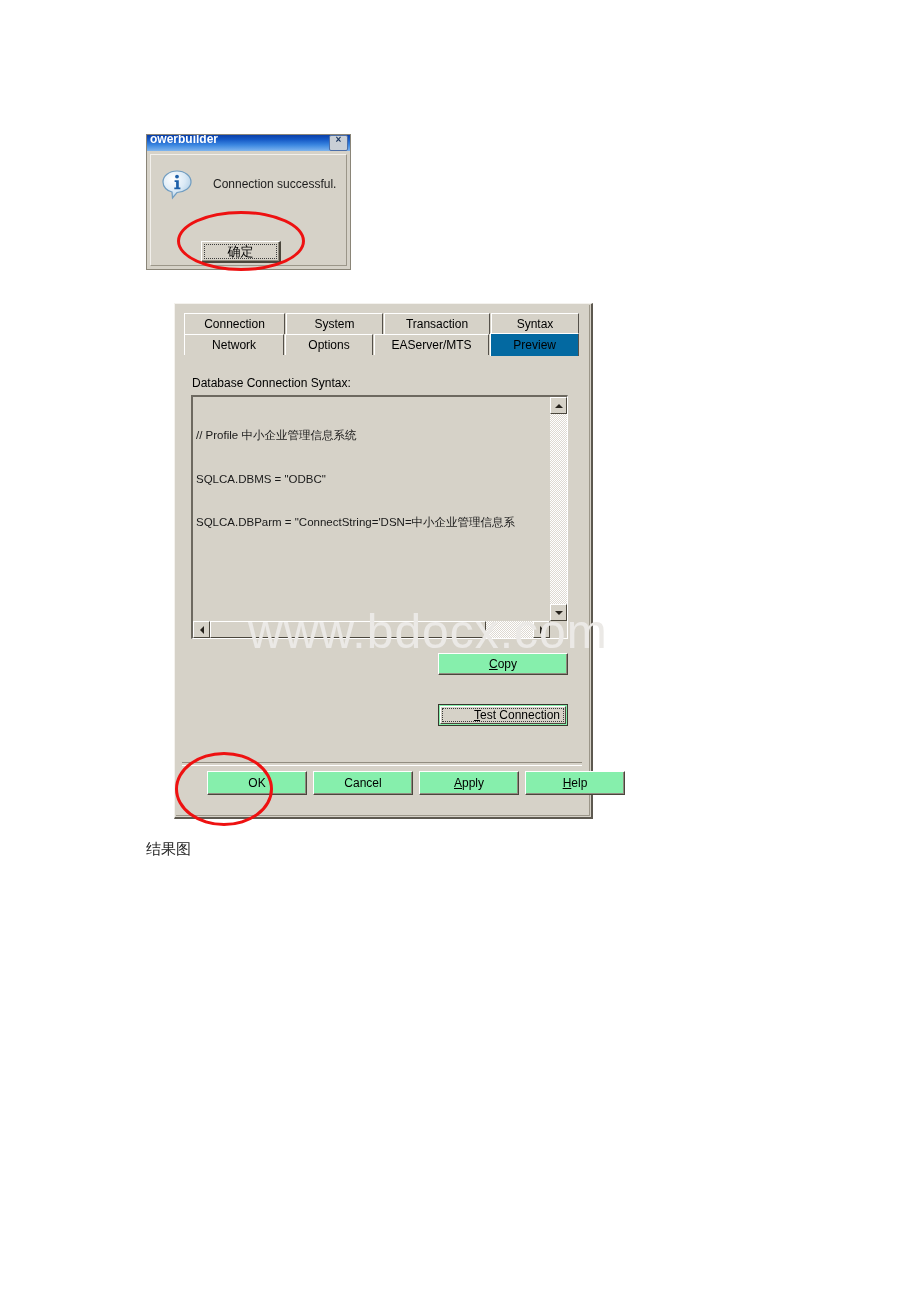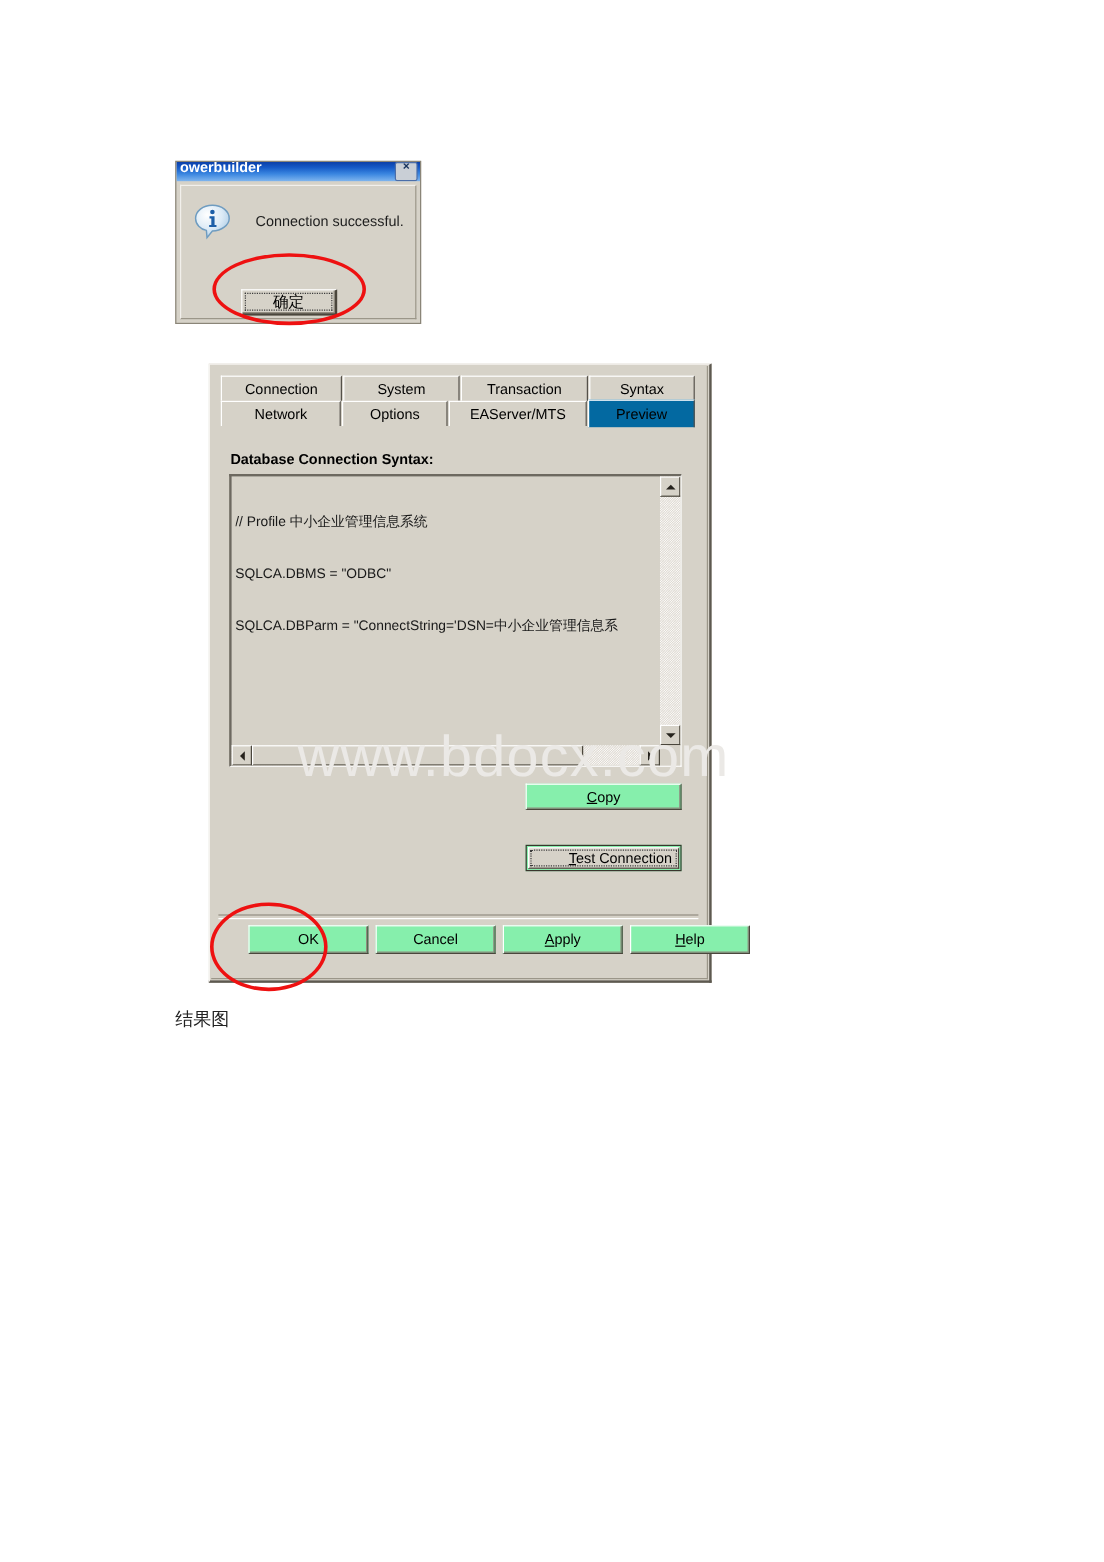--- a/index.html
+++ b/index.html
@@ -230,21 +230,20 @@
   .tab.t-easerver     { width: 120px; }
   .tab.t-preview      { width: 92px; }
 
   #label-syntax {
     position: absolute;
     left: 17px;
     top: 72px;
     font-size: 12px;
     color: #000;
     white-space: nowrap;
-    font-weight: bold;
   }
 
   
   #syntaxbox {
     position: absolute;
     left: 16px;
     top: 91px;
     width: 377px;
     height: 244px;
     background: #d6d2c8;

